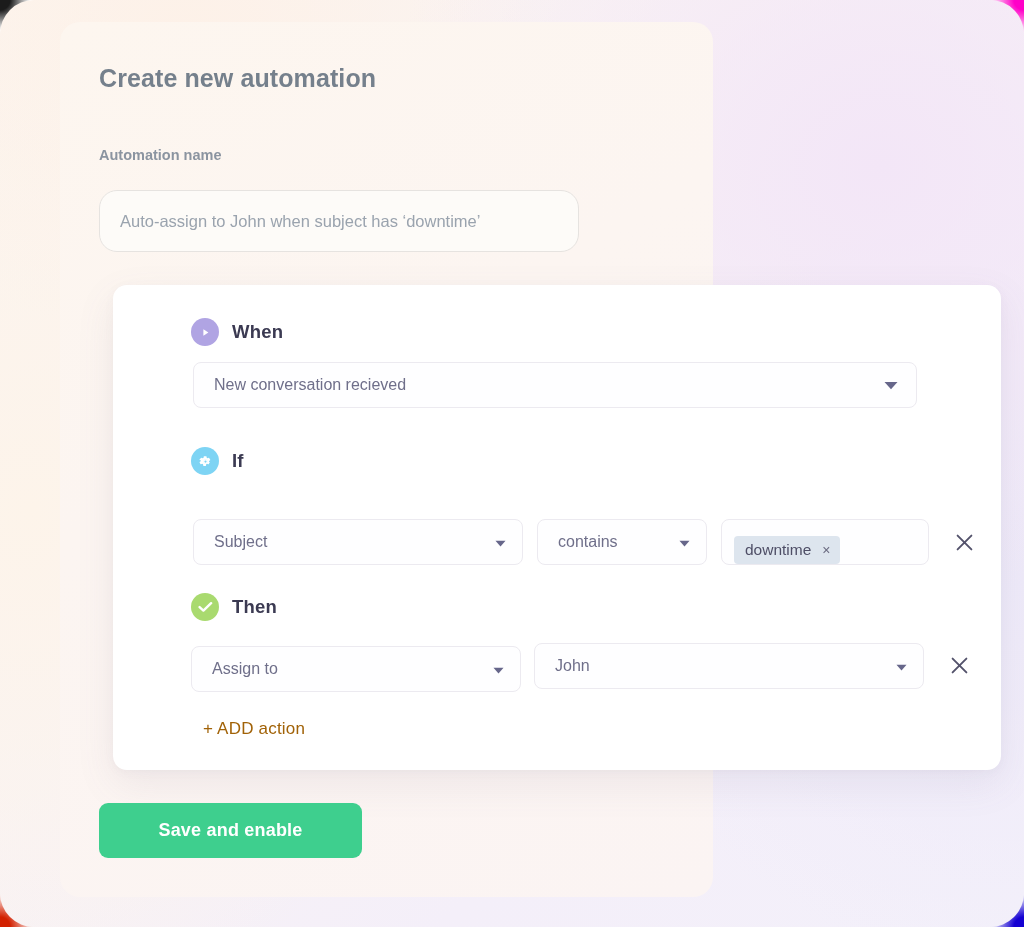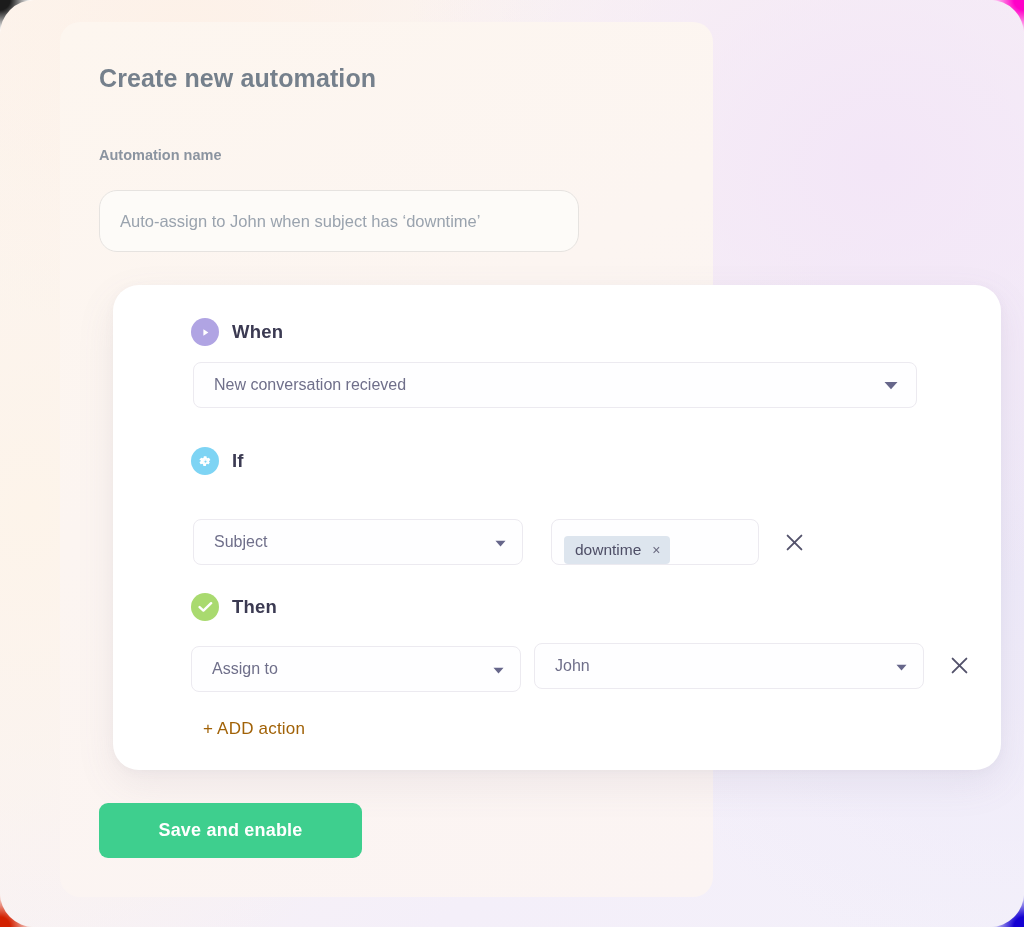--- a/index.html
+++ b/index.html
@@ -87,21 +87,21 @@
   #name-input::placeholder { color: #9aa3ae; opacity: 1; }
 
   
   #card {
     position: absolute;
     left: 113px;
     top: 285px;
     width: 888px;
     height: 485px;
     background: #ffffff;
-    border-radius: 26px;
+    border-radius: 14px;
     box-shadow: 0 14px 38px rgba(120,110,140,.10), 0 2px 10px rgba(120,110,140,.05);
   }
 
   .section-head {
     position: absolute;
     display: flex;
     align-items: center;
     gap: 13px;
   }
   .sec-icon {
@@ -254,20 +254,28 @@
           <span>Subject</span>
           <span class="caret sm">
             <svg width="11" height="7" viewBox="0 0 11 7">
               <path d="M0.5 0.8 L10.5 0.8 L5.5 6.4 Z" fill="#66668a"></path>
             </svg>
           </span>
         </div>
 
         <div style="width:14px;"></div>
 
+        <div class="select w-op">
+          <span>contains</span>
+          <span class="caret sm">
+            <svg width="11" height="7" viewBox="0 0 11 7">
+              <path d="M0.5 0.8 L10.5 0.8 L5.5 6.4 Z" fill="#66668a"></path>
+            </svg>
+          </span>
+        </div>
 
         <div style="width:14px;"></div>
 
         <div class="select w-val">
           <span class="chip">
             <span>downtime</span>
             <span class="chip-x">×</span>
           </span>
         </div>
 

